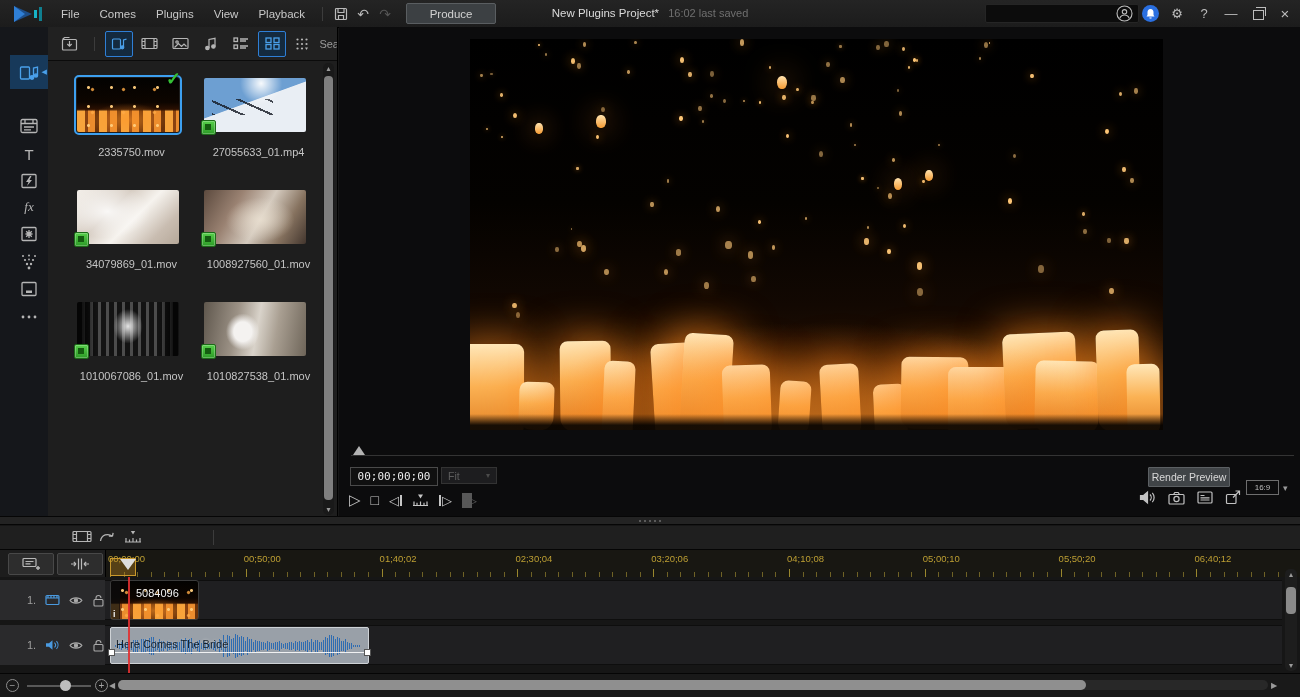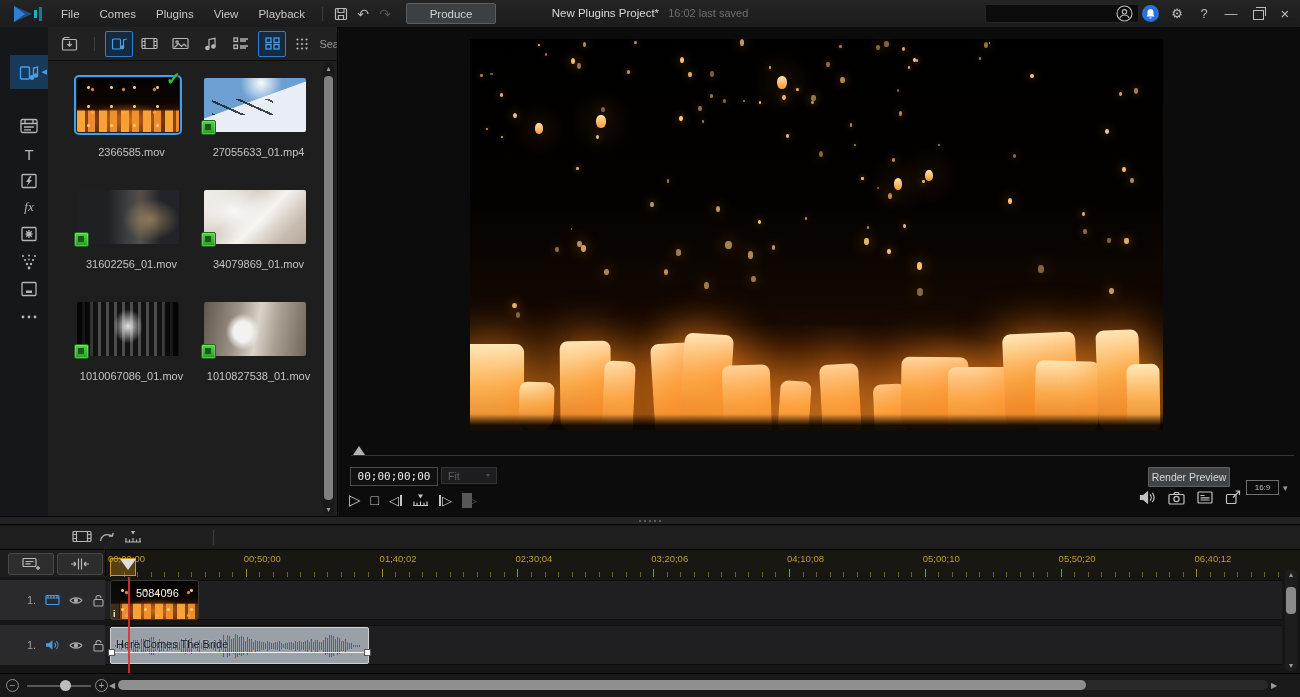--- a/index.html
+++ b/index.html
@@ -350,39 +350,39 @@
             <polygon points="10,10.5 13,10.5 11.5,13"></polygon>
           </svg>
       </span>
       <span id="lib-search">Sea</span>
     </div>
     <div id="libgrid">
         <div class="lib-item">
           <div class="thumb v-lanterns sel">
             <div class="check">✓</div>
           </div>
-          <div class="lib-label">2366585.mov</div>
+          <div class="lib-label">2335750.mov</div>
         </div>
         <div class="lib-item">
           <div class="thumb v-mountain">
             <div class="badge"></div>
           </div>
           <div class="lib-label">27055633_01.mp4</div>
         </div>
         <div class="lib-item">
-          <div class="thumb v-gym">
-            <div class="badge"></div>
-          </div>
-          <div class="lib-label">31602256_01.mov</div>
-        </div>
-        <div class="lib-item">
           <div class="thumb v-bride">
             <div class="badge"></div>
           </div>
           <div class="lib-label">34079869_01.mov</div>
+        </div>
+        <div class="lib-item">
+          <div class="thumb v-hands">
+            <div class="badge"></div>
+          </div>
+          <div class="lib-label">1008927560_01.mov</div>
         </div>
         <div class="lib-item">
           <div class="thumb v-corridor">
             <div class="badge"></div>
           </div>
           <div class="lib-label">1010067086_01.mov</div>
         </div>
         <div class="lib-item">
           <div class="thumb v-dress">
             <div class="badge"></div>

